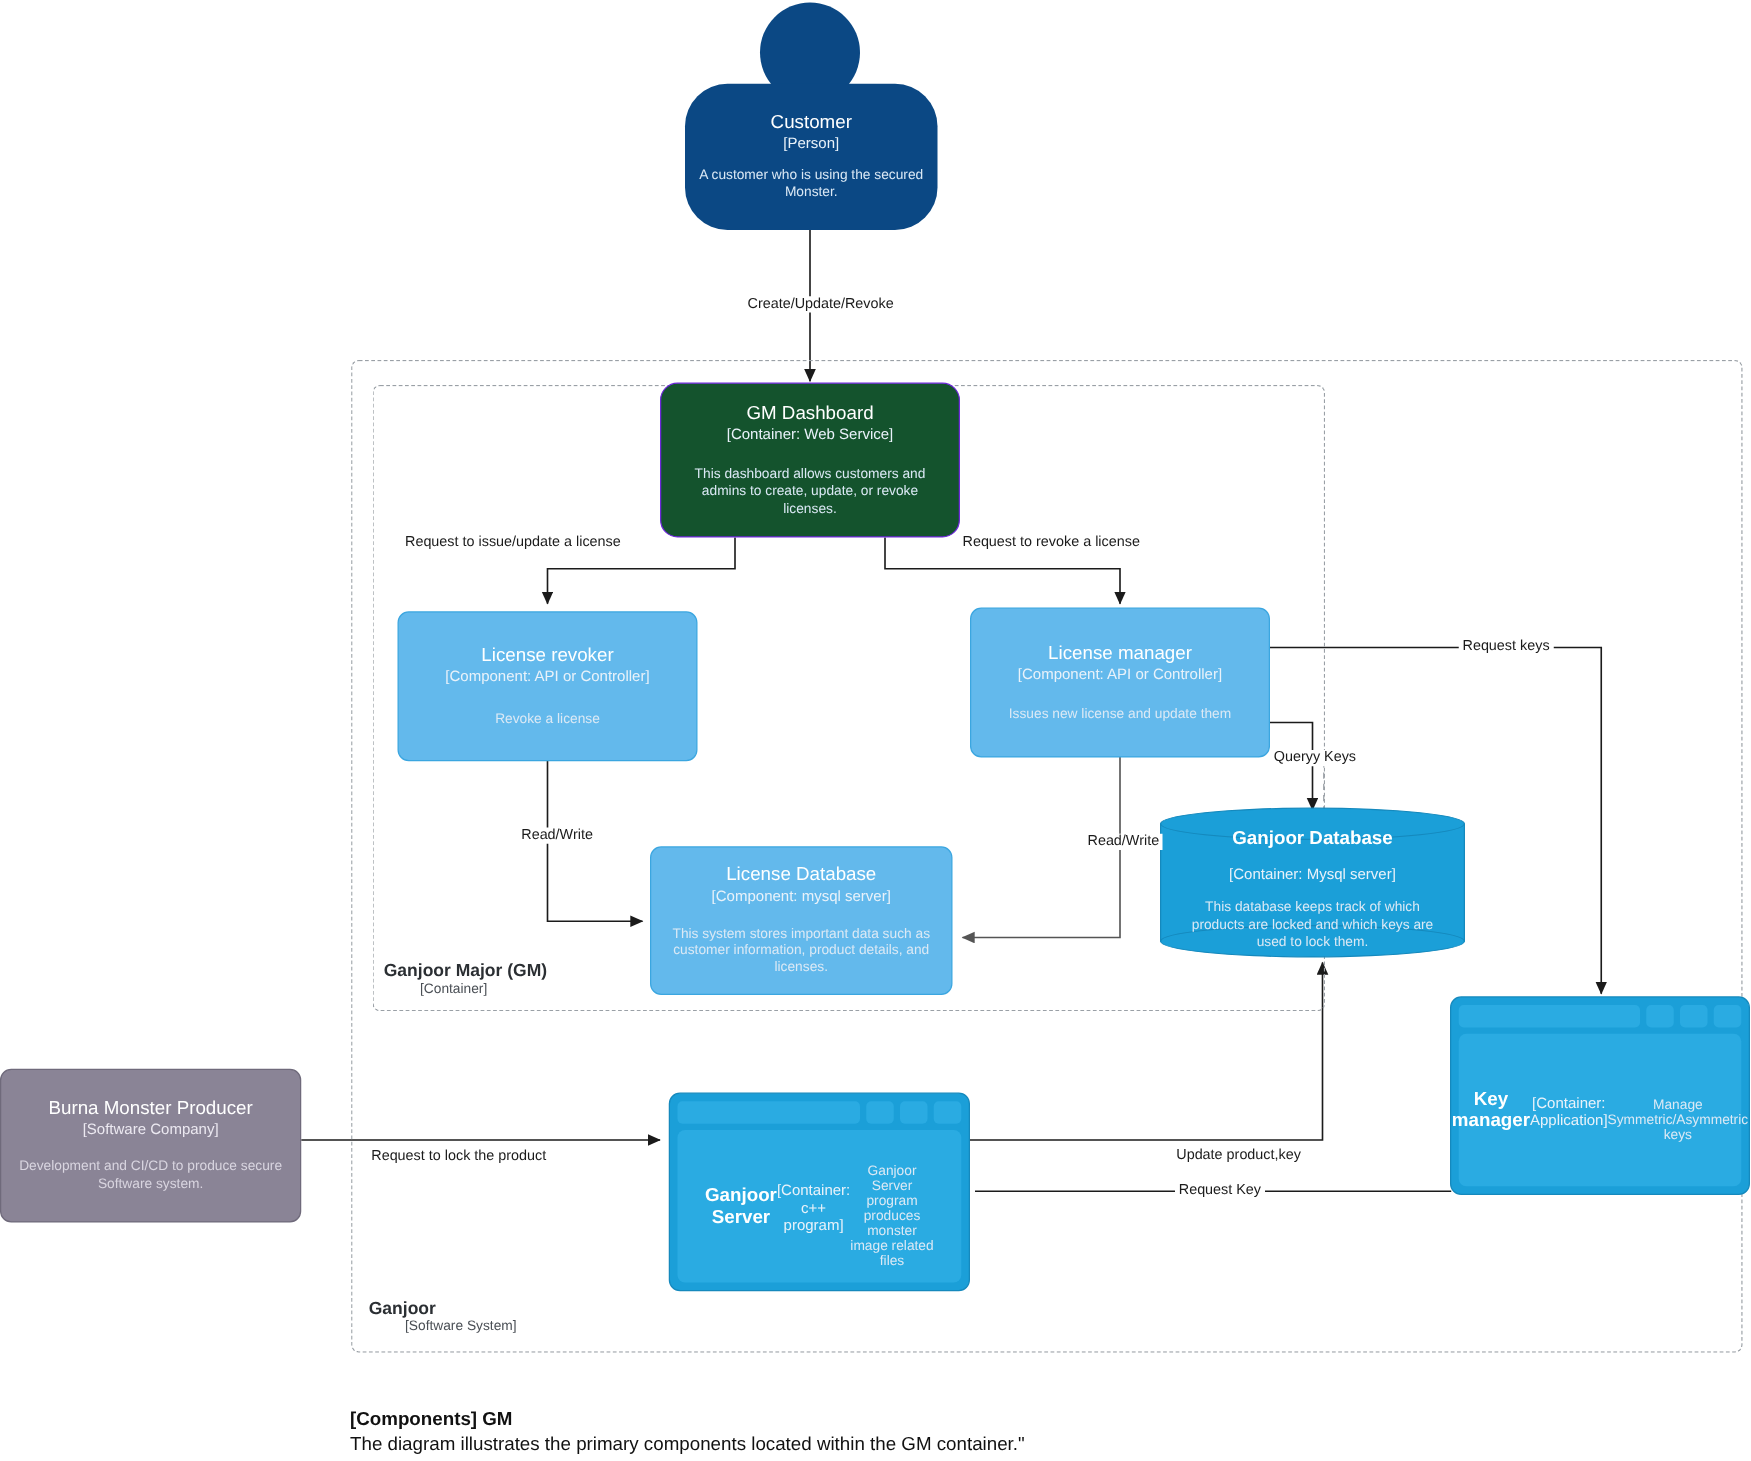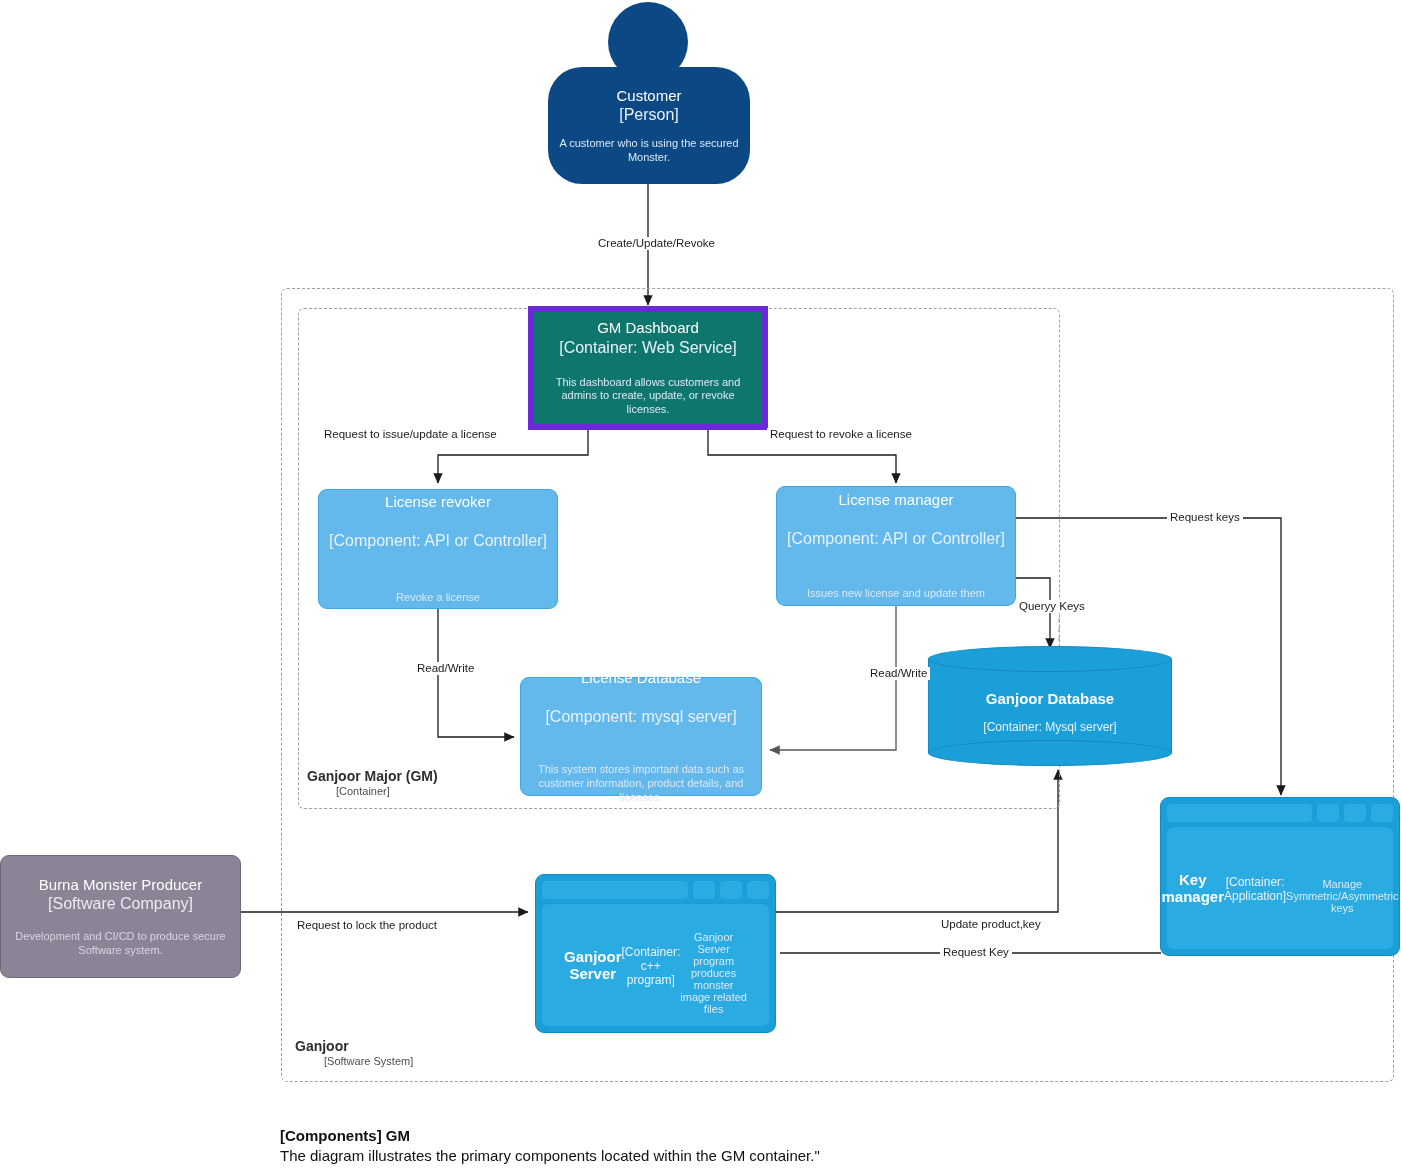--- a/index.html
+++ b/index.html
@@ -38,21 +38,21 @@
     align-items: center;
     justify-content: center;
     padding: 8px 10px;
   }
   .node .ttl {
     font-weight: normal;
     font-size: 15px;
     line-height: 1.15;
   }
   .node .sub {
-    font-size: 16px;
+    font-size: 12px;
     line-height: 1.25;
     margin-top: 1px;
     color: #e9f2fa;
   }
   .node .desc {
     font-size: 11px;
     line-height: 1.25;
     margin-top: 14px;
     color: #dbe9f5;
   }
@@ -79,26 +79,25 @@
     border-radius: 9px;
   }
   .company .sub { color: #ece9f1; }
   .company .desc { color: #d9d5e0; }
 
   
   .box-comp {
     background: #63b9ec;
     border: 1px solid #3ba6e0;
     border-radius: 9px;
-    gap: 20px;
   }
   .box-dash {
-    background: #0f766e;
-    border: 6px solid #6d28d9;
-    border-radius: 0;
+    background: #14532d;
+    border: 1px solid #6d28d9;
+    border-radius: 14px;
   }
 
   
   .window {
     position: absolute;
     background: #1b9fd8;
     border: 1px solid #1589bd;
     border-radius: 9px;
     box-sizing: border-box;
     padding: 6px;
@@ -318,20 +317,21 @@
     <div class="desc" style="max-width:222px; margin-top:16px;">This system stores important data such as customer information, product details, and licenses.</div>
   </div>
 
   <div class="cyl" style="left:928px; top:646px; width:244px; height:120px;">
     <div class="cyl-body"></div>
     <div class="cyl-bot"></div>
     <div class="cyl-top"></div>
     <div class="cyl-text">
       <div class="ttl">Ganjoor Database</div>
       <div class="sub">[Container: Mysql server]</div>
+      <div class="desc" style="max-width:240px;">This database keeps track of which products are locked and which keys are used to lock them.</div>
     </div>
   </div>
 
   <div class="window" style="left:1160px; top:797px; width:240px; height:159px;">
     <div class="titlebar">
       <div class="tb-long"></div>
       <div class="tb-dot"></div>
       <div class="tb-dot"></div>
       <div class="tb-dot"></div>
     </div>

